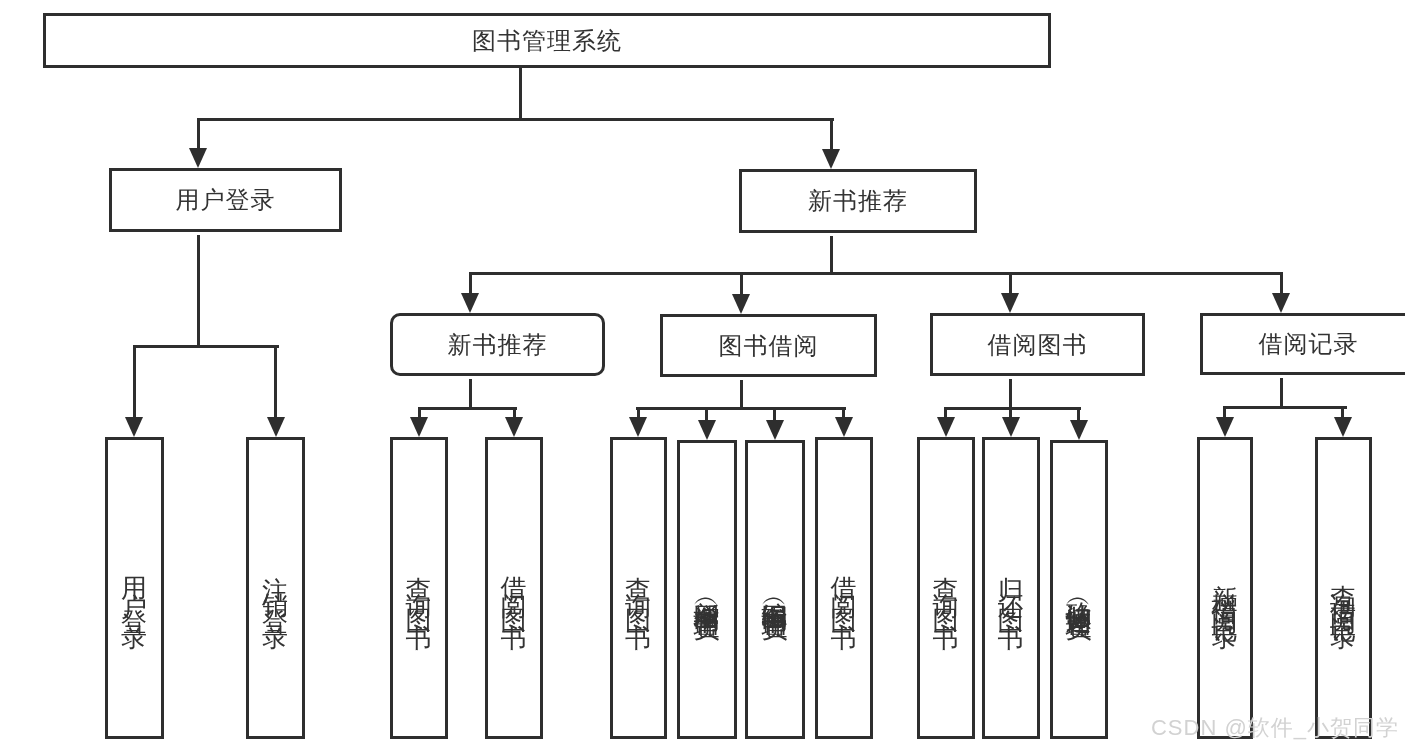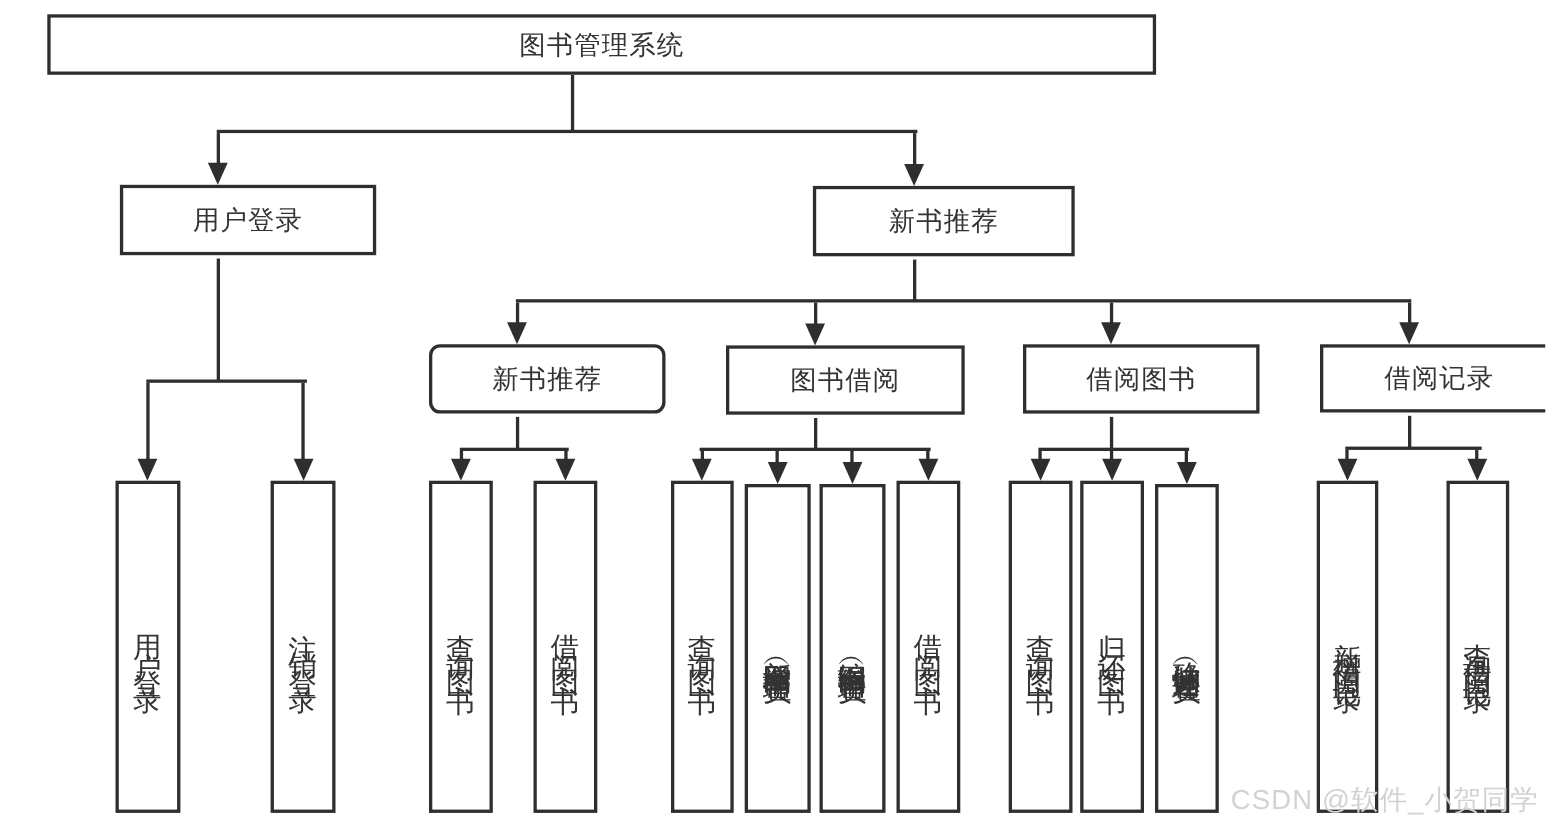--- a/index.html
+++ b/index.html
@@ -43,21 +43,21 @@
     width:0; height:0;
     border-left:9px solid transparent;
     border-right:9px solid transparent;
     border-top:20px solid #2e2e2e;
     z-index:1;
   }
   .watermark {
     position:absolute;
     right:6px;
     bottom:4px;
-    font-size:25px;
+    font-size:22px;
     letter-spacing:1px;
     color:#d2d2d2;
     z-index:5;
     white-space:nowrap;
     margin-top:48px;
   }
 </style>
 </head>
 <body>
 

